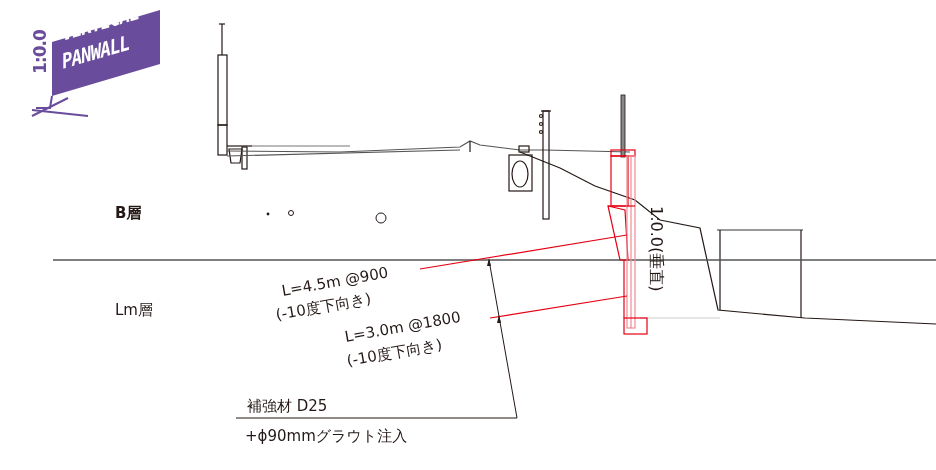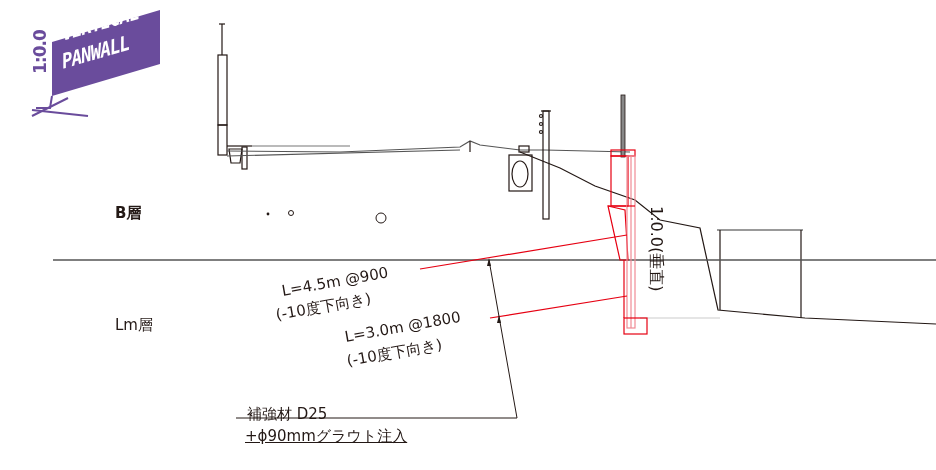--- a/index.html
+++ b/index.html
@@ -81,23 +81,23 @@
 
   <line x1="420" y1="269" x2="627" y2="235" stroke="#e60012" stroke-width="1.2"></line>
   <line x1="490" y1="318" x2="627" y2="296" stroke="#e60012" stroke-width="1.2"></line>
 
   <polyline points="236,418 517,418 489,260" fill="none" stroke="#231815" stroke-width="1"></polyline>
   <polygon points="489,258 487,266 491,266" fill="#231815"></polygon>
   <polygon points="499,315 497,323 501,323" fill="#231815"></polygon>
 </svg>
 
 <div class="lbl" style="left:115px;top:206px;font-weight:bold;">B層</div>
-<div class="lbl" style="left:115px;top:318px;">Lm層</div>
+<div class="lbl" style="left:115px;top:303px;">Lm層</div>
 
 <div class="lbl" style="left:282px;top:284px;transform:rotate(-10deg);transform-origin:left center;">L=4.5m @900</div>
 <div class="lbl" style="left:276px;top:308px;transform:rotate(-10deg);transform-origin:left center;">(-10度下向き)</div>
 <div class="lbl" style="left:345px;top:330px;transform:rotate(-10deg);transform-origin:left center;">L=3.0m @1800</div>
 <div class="lbl" style="left:347px;top:354px;transform:rotate(-10deg);transform-origin:left center;">(-10度下向き)</div>
 
-<div class="lbl" style="left:247px;top:399px;margin-top:8px;">補強材 D25</div>
-<div class="lbl" style="left:245px;top:429px;text-decoration:underline;">+ϕ90mmグラウト注入</div>
+<div class="lbl" style="left:247px;top:399px;">補強材 D25</div>
+<div class="lbl" style="left:245px;top:429px;">+ϕ90mmグラウト注入</div>
 
 <div class="lbl" style="left:664px;top:206px;transform:rotate(90deg);transform-origin:left top;font-size:16px;">1:0.0(垂直)</div>
 
 </body></html>

